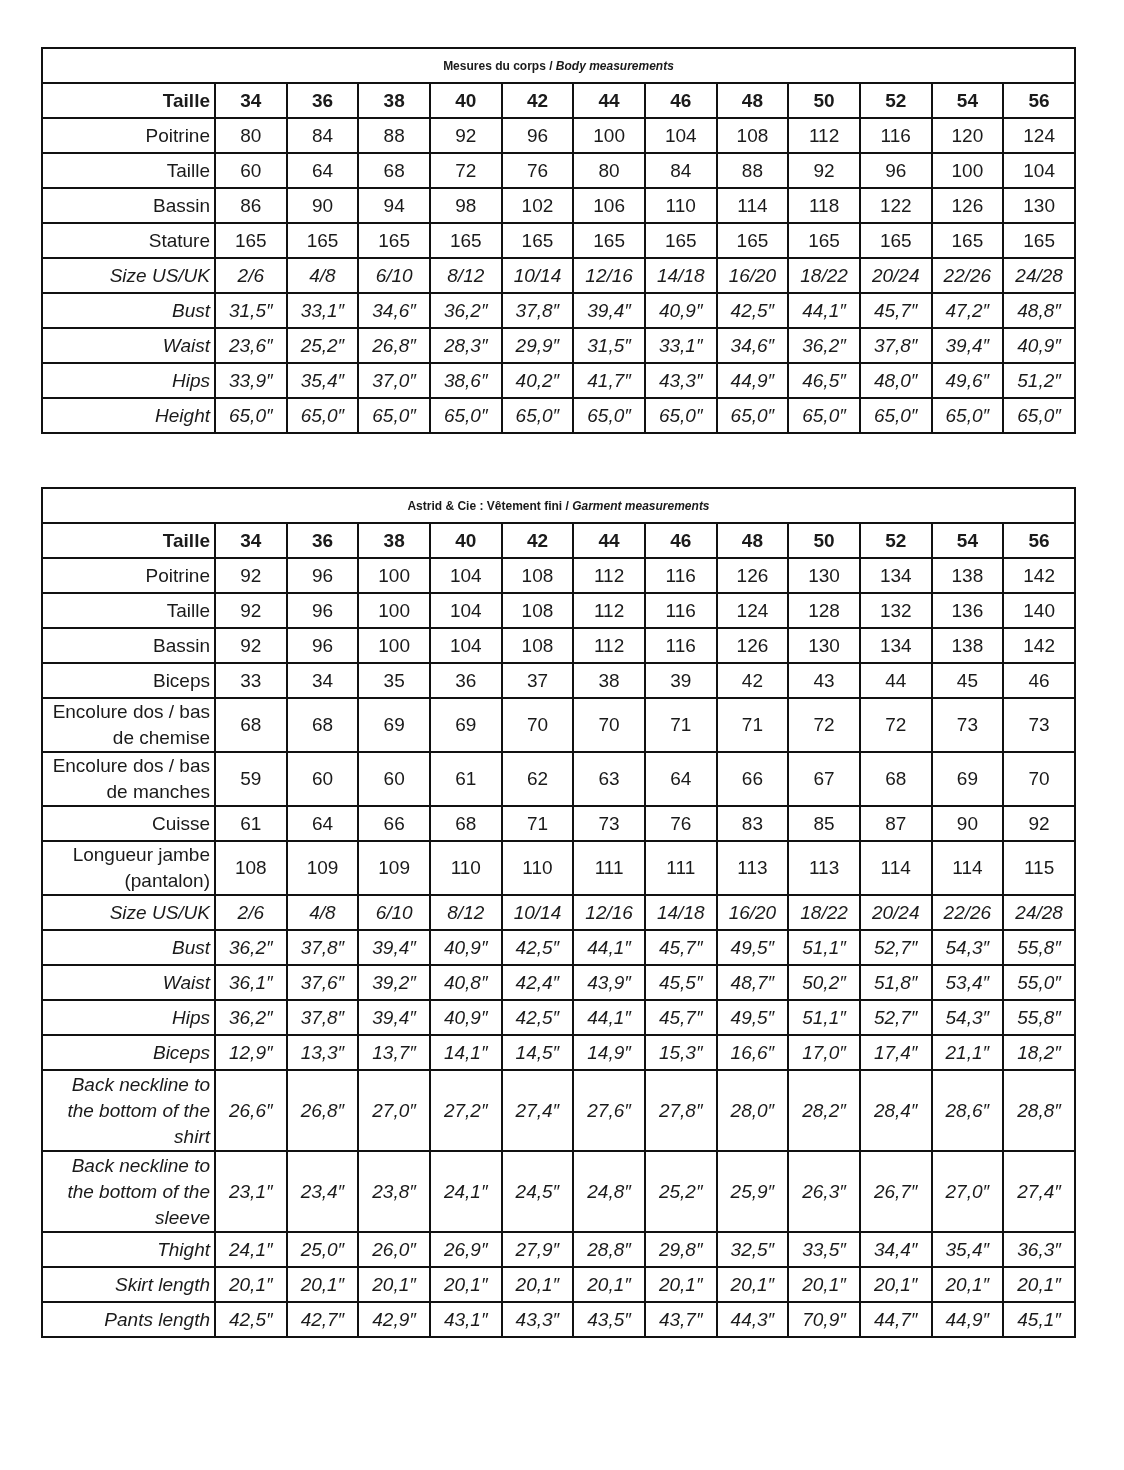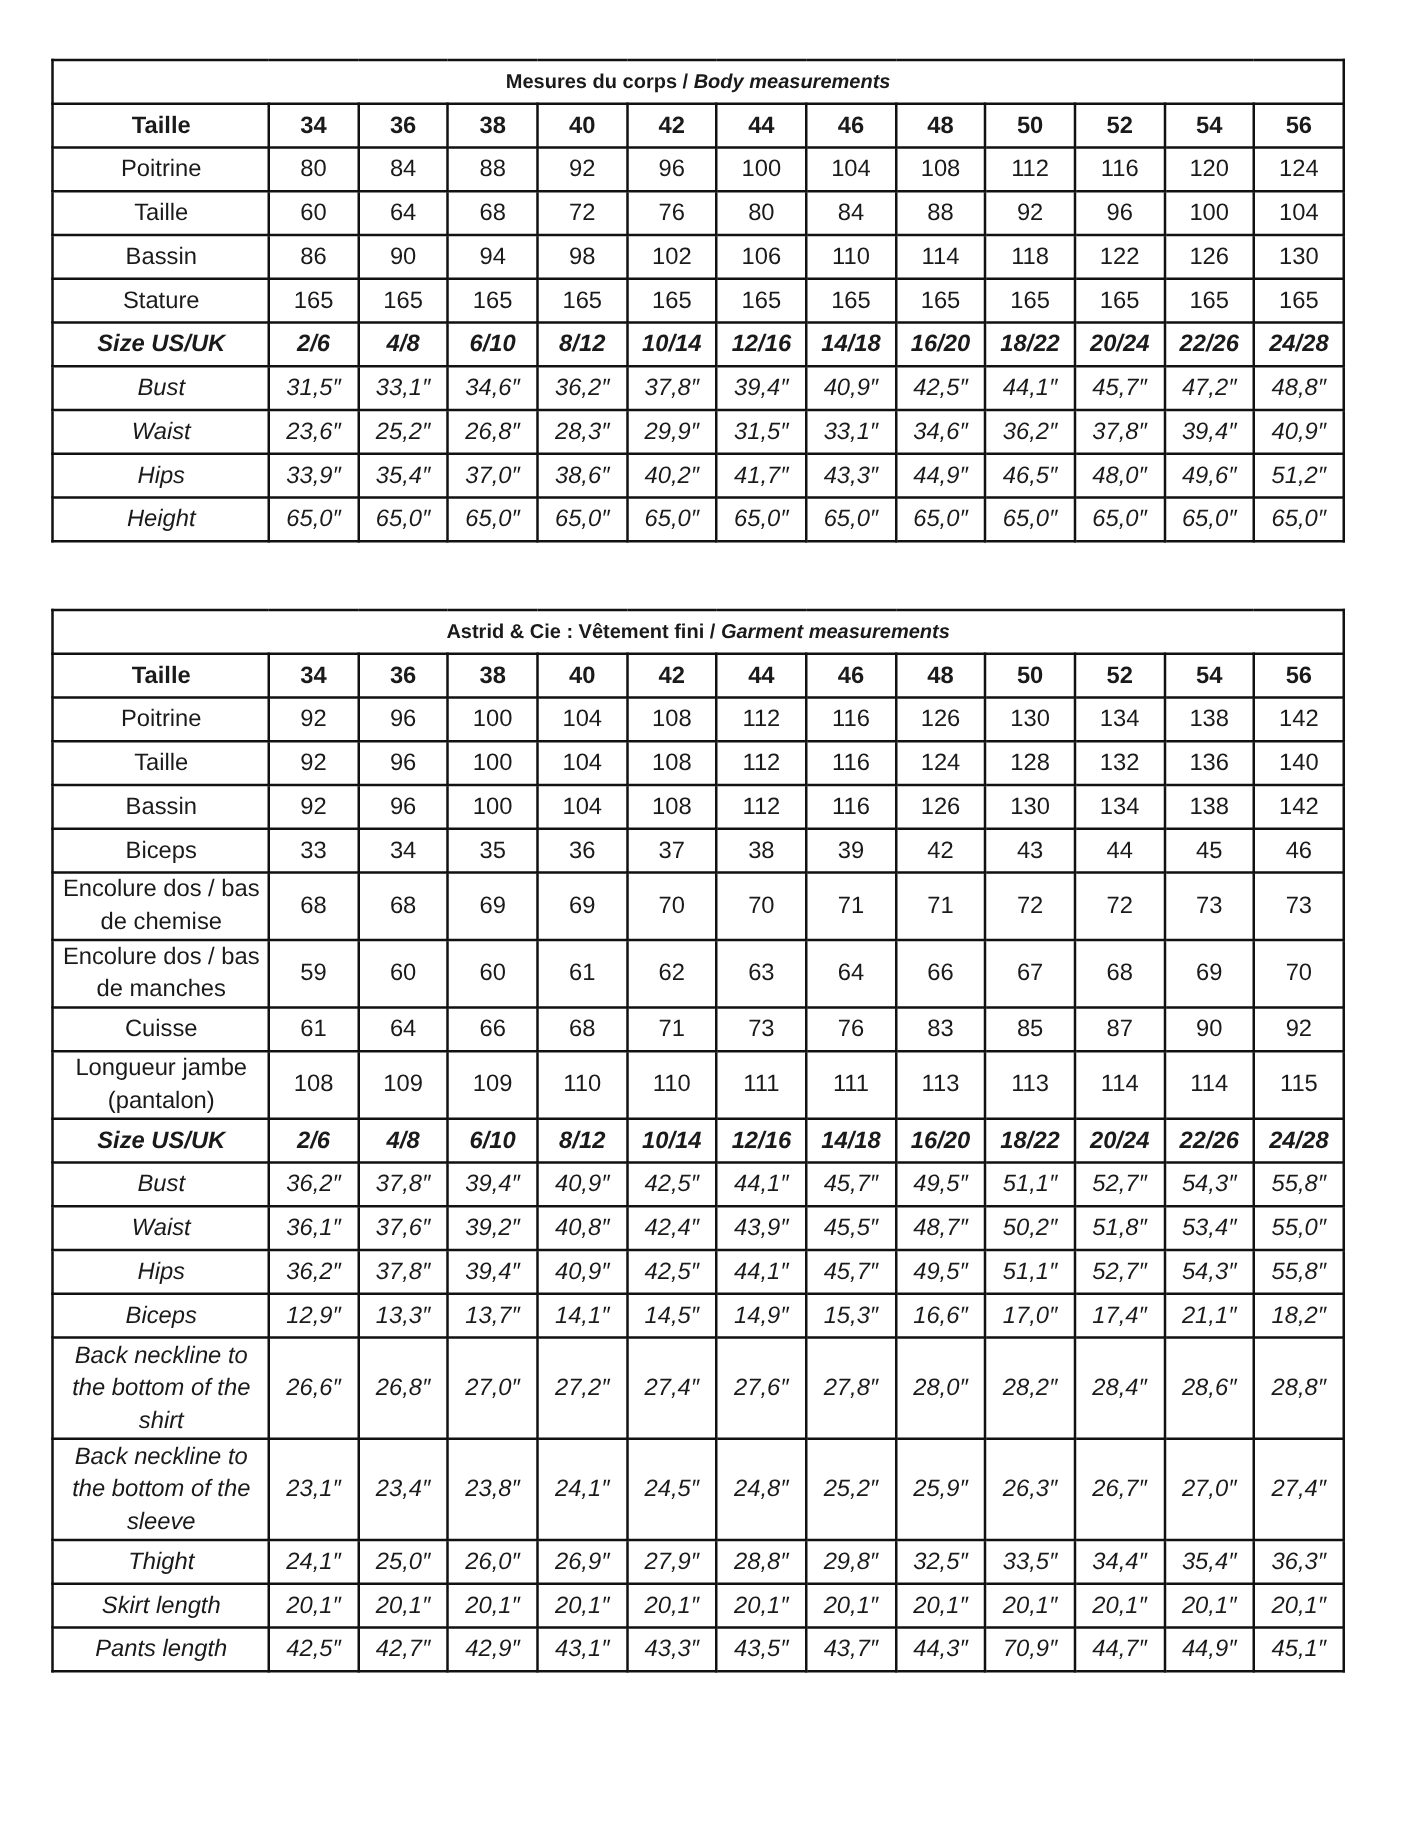--- a/index.html
+++ b/index.html
@@ -15,29 +15,29 @@
   table.sizes td {
     border: 2px solid #111;
     padding: 0 4px;
     font-size: 19px;
     text-align: center;
     vertical-align: middle;
     white-space: nowrap;
     overflow: hidden;
   }
   table.sizes td.label {
-    text-align: center; padding-left: 5px; white-space: normal; line-height: 26px;
+    text-align: right; padding-left: 5px; white-space: normal; line-height: 26px;
   }
   table.sizes tr.title td {
-    font-weight: bold; font-size: 16px; height: 33px; text-align: center;
+    font-weight: bold; font-size: 12px; height: 33px; text-align: center;
   }
   .title .it { font-style: italic; }
   tr.hdr td { font-weight: bold; }
   tr.hdr td.label { font-weight: bold; }
-  tr.ushdr td { font-weight: bold; font-style: italic; }
+  tr.ushdr td { font-weight: normal; font-style: italic; }
   tr.imp td { font-style: italic; }
   tr.r1 td { height: 33px; }
   tr.r2 td { height: 52px; }
   tr.r3 td { height: 79px; }
   col.c0 { width: 173px; }
   #body-table { top: 47px; }
   #garment-table { top: 487px; }
 </style>
 </head>
 <body>

